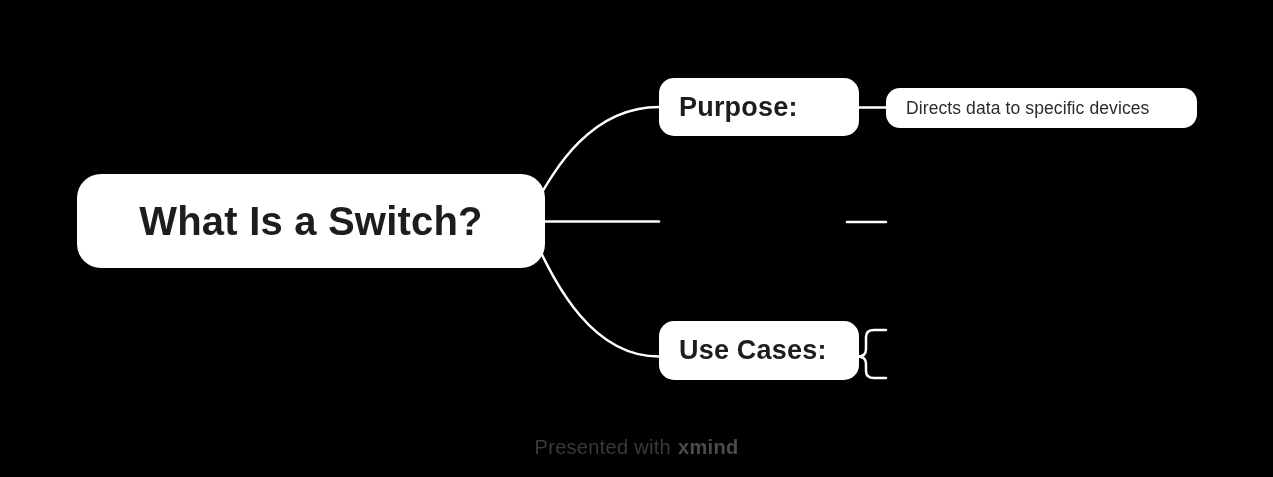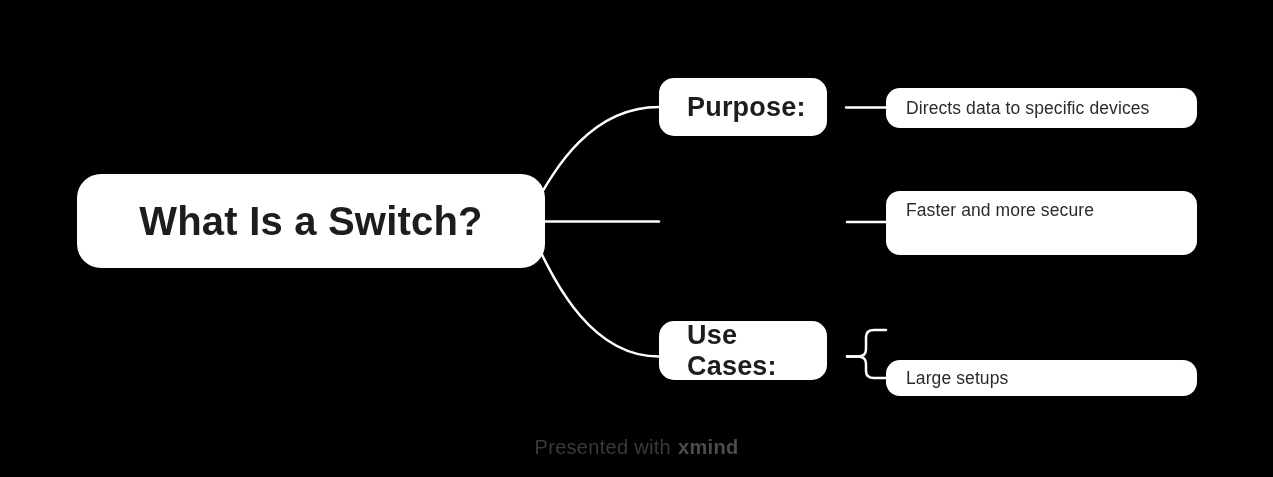--- a/index.html
+++ b/index.html
@@ -41,24 +41,24 @@
     top: 174px;
     width: 468px;
     height: 94px;
     border-radius: 24px;
     justify-content: center;
     font-size: 40px;
     font-weight: 700;
     letter-spacing: 0.2px;
   }
   .node-branch {
-    width: 168px;
+    width: 200px;
     height: 59px;
     border-radius: 15px;
-    padding-left: 28px;
+    padding-left: 20px;
     font-size: 27px;
     font-weight: 700;
     letter-spacing: 0.2px;
   }
   .node-branch.purpose { left: 659px; top: 78px;  height: 58px; }
   .node-branch.speed   { left: 659px; top: 192px; }
   .node-branch.usecases{ left: 659px; top: 321px; }
   .node-leaf {
     left: 886px;
     width: 311px;
@@ -109,28 +109,22 @@
     <span>What Is a Switch?</span>
   </div>
 
   <div class="node node-branch purpose">
     <span>Purpose:</span>
   </div>
   <div class="node node-leaf directs">
     <span>Directs data to specific devices</span>
   </div>
 
-  <div class="node node-leaf faster">
-    <span>Faster and more secure</span>
-  </div>
 
   <div class="node node-branch usecases">
     <span>Use Cases:</span>
-  </div>
-  <div class="node node-leaf large">
-    <span>Large setups</span>
   </div>
 
   <div class="footer">
     <span>Presented with</span><span class="brand">xmind</span>
   </div>
 
 </div>
 
 </body></html>

